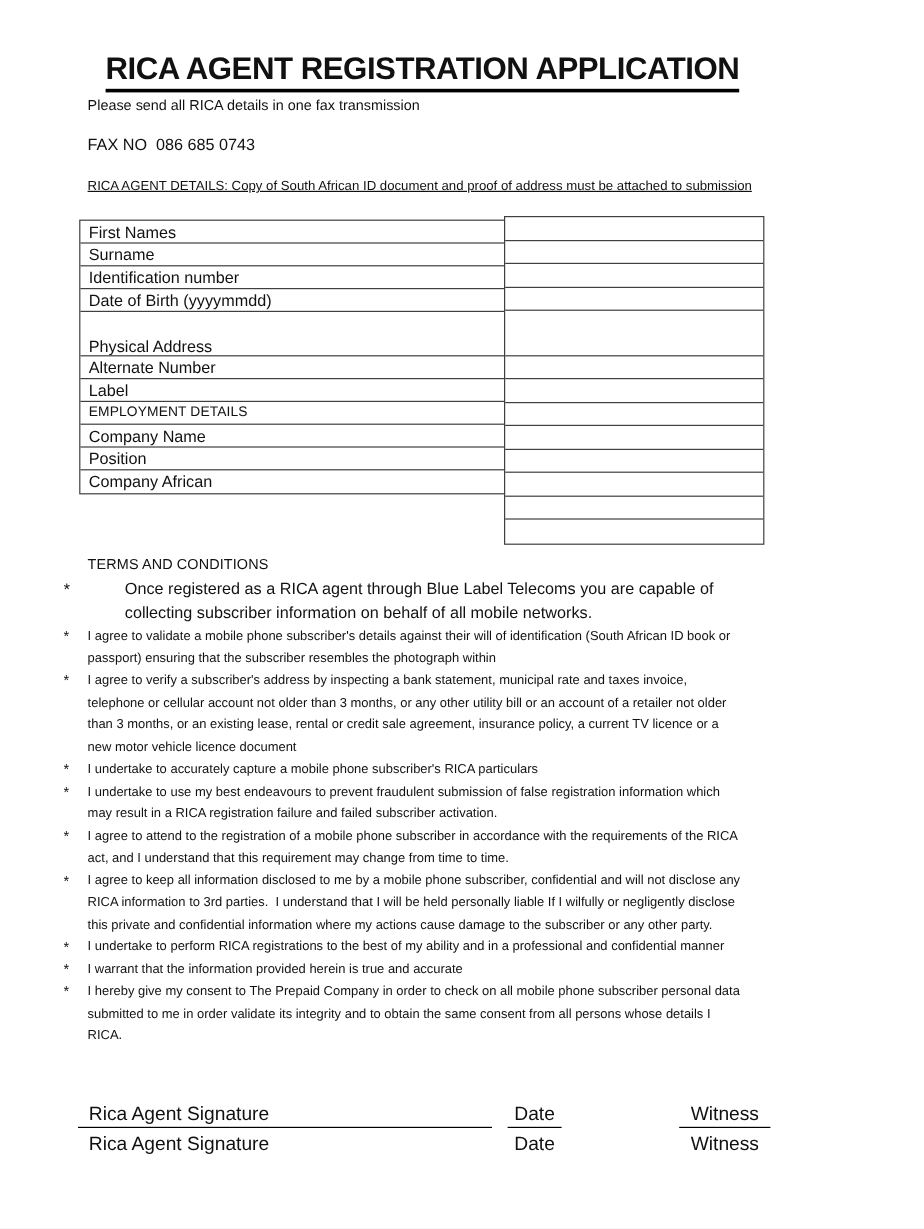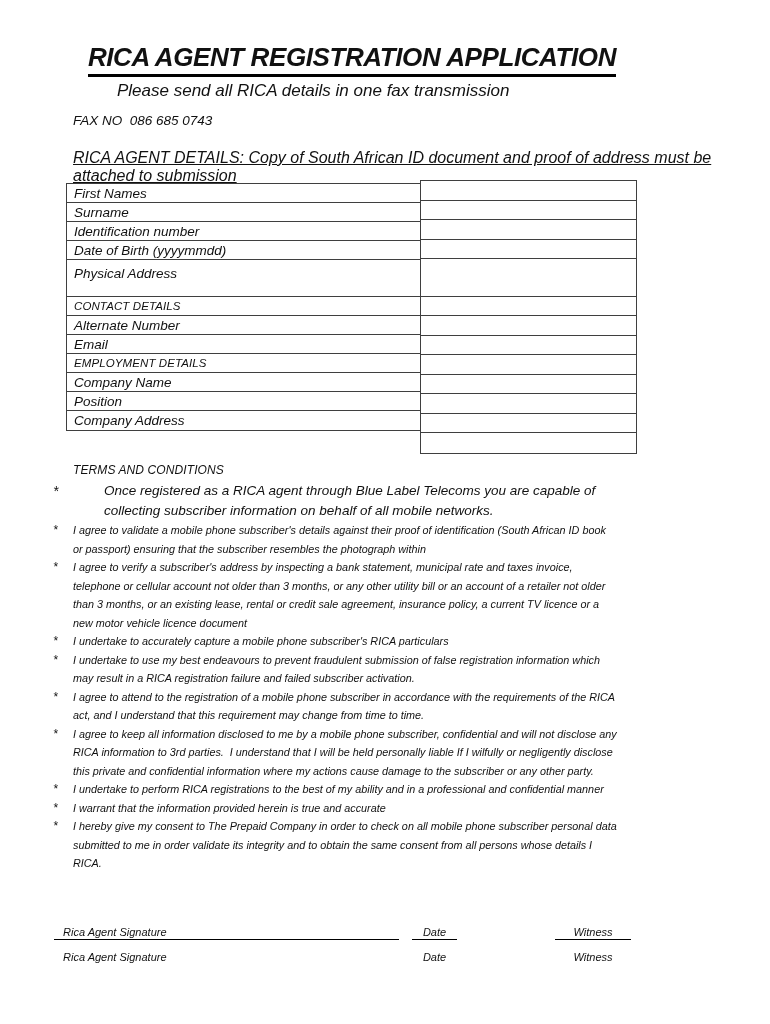--- a/index.html
+++ b/index.html
@@ -1,61 +1,61 @@
 <!DOCTYPE html>
 <html><head>
 <meta charset="utf-8">
 <style>
   * { margin:0; padding:0; box-sizing:border-box; }
   html,body { background:#e8e8e8; }
   body { font-family:"Liberation Sans", sans-serif; color:#111; }
   .page {
     position:relative; width:770px; height:1024px;
-    background:#ffffff; overflow:hidden;font-style:italic;
+    background:#ffffff; overflow:hidden;
   }
 
   
   .title-wrap { position:absolute; top:42px; left:66px; width:572px; text-align:center; }
   .title-wrap .title-text {
     display:inline-block; font-size:26px; font-weight:bold; letter-spacing:-0.4px;
     border-bottom:3px solid #000; padding-bottom:1px; white-space:nowrap;
   }
-  .subtitle { position:absolute; top:81px; left:73px; font-size:17px;margin-left:44px; }
+  .subtitle { position:absolute; top:81px; left:73px; font-size:12px; }
   .fax-line { position:absolute; top:113px; left:73px; font-size:13.5px; white-space:pre-wrap;text-align:right; }
   .attach-note {
-    position:absolute; top:149px; left:73px; font-size:16px;
+    position:absolute; top:149px; left:73px; font-size:11px;
     text-decoration:underline;
   }
 
   
   .ftable { position:absolute; border:1px solid #3f3f3f; background:#fff; }
   .ftable.labels { top:183px; left:66px;  width:396px; }
   .ftable.values { top:180px; left:420px; width:217px; }
   .trow {
     height:19px; border-bottom:1px solid #3f3f3f;
     display:flex; align-items:center; padding-left:7px;
     font-size:13.5px; overflow:hidden;
   }
   .trow:last-child { border-bottom:none; }
   .trow.section { font-size:11.5px; letter-spacing:0.1px; }
-  .trow.tall { height:37px; align-items:flex-end; padding-bottom:15px;text-align:right; }
+  .trow.tall { height:37px; align-items:flex-end; padding-bottom:0;text-align:right; }
   .ftable.values .trow { height:19.5px; }
   .ftable.values .trow.tall { height:37.5px; }
 
   
   .terms { position:absolute; top:463px; left:53px; width:565px; max-height:452px; overflow:hidden; }
   .terms-heading { font-size:12px; padding-left:20px; margin-bottom:4px; letter-spacing:0.1px; }
   .term { display:flex; }
   .term .marker { width:20px; font-size:12px; padding-top:2px; }
   .term .ttext { flex:1; font-size:10.8px; line-height:18.5px; white-space:pre-wrap; }
   .term.lead .marker { font-size:14px; }
   .term.lead .ttext { font-size:13.5px; line-height:20px;margin-left:31px; }
 
   
-  .sig-block { position:absolute; top:920px; left:54px; width:580px; font-size:11px; }
+  .sig-block { position:absolute; top:920px; left:65px; width:580px; font-size:16px; }
   .sig-row { display:flex; align-items:flex-end; height:20px; }
   .sig-row.second { margin-top:3px; }
   .sig-name    { width:345px; padding-left:9px; }
   .sig-date    { width:45px;  margin-left:13px; text-align:center; }
   .sig-witness { width:76px;  margin-left:98px; text-align:center; }
   .sig-row.lined .sig-name,
   .sig-row.lined .sig-date,
   .sig-row.lined .sig-witness { border-bottom:1.5px solid #000; padding-bottom:1px; }
 </style>
 </head>
@@ -69,27 +69,26 @@
   <div class="subtitle">Please send all RICA details in one fax transmission</div>
   <div class="fax-line">FAX NO  086 685 0743</div>
   <div class="attach-note">RICA AGENT DETAILS: Copy of South African ID document and proof of address must be attached to submission</div>
 
   <div class="ftable labels">
     <div class="trow">First Names</div>
     <div class="trow">Surname</div>
     <div class="trow">Identification number</div>
     <div class="trow">Date of Birth (yyyymmdd)</div>
     <div class="trow tall">Physical Address</div>
-    <div class="trow section">CONTACT DETAILS</div>
     <div class="trow">Alternate Number</div>
-    <div class="trow">Email</div>
+    <div class="trow">Label</div>
     <div class="trow section">EMPLOYMENT DETAILS</div>
     <div class="trow">Company Name</div>
     <div class="trow">Position</div>
-    <div class="trow">Company Address</div>
+    <div class="trow">Company African</div>
   </div>
 
   <div class="ftable values">
     <div class="trow"></div>
     <div class="trow"></div>
     <div class="trow"></div>
     <div class="trow"></div>
     <div class="trow tall"></div>
     <div class="trow"></div>
     <div class="trow"></div>
@@ -103,21 +102,21 @@
 
   <div class="terms">
     <div class="terms-heading">TERMS AND CONDITIONS</div>
 
     <div class="term lead">
       <span class="marker">*</span>
       <span class="ttext">Once registered as a RICA agent through Blue Label Telecoms you are capable of collecting subscriber information on behalf of all mobile networks.</span>
     </div>
     <div class="term">
       <span class="marker">*</span>
-      <span class="ttext">I agree to validate a mobile phone subscriber's details against their proof of identification (South African ID book or passport) ensuring that the subscriber resembles the photograph within</span>
+      <span class="ttext">I agree to validate a mobile phone subscriber's details against their will of identification (South African ID book or passport) ensuring that the subscriber resembles the photograph within</span>
     </div>
     <div class="term">
       <span class="marker">*</span>
       <span class="ttext">I agree to verify a subscriber's address by inspecting a bank statement, municipal rate and taxes invoice, telephone or cellular account not older than 3 months, or any other utility bill or an account of a retailer not older than 3 months, or an existing lease, rental or credit sale agreement, insurance policy, a current TV licence or a new motor vehicle licence document</span>
     </div>
     <div class="term">
       <span class="marker">*</span>
       <span class="ttext">I undertake to accurately capture a mobile phone subscriber's RICA particulars</span>
     </div>
     <div class="term">

